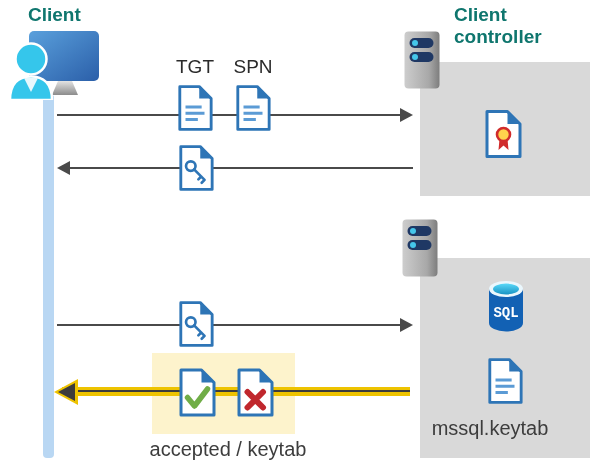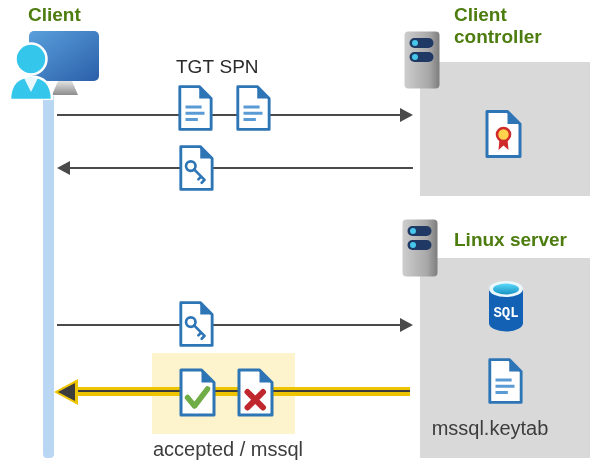--- a/index.html
+++ b/index.html
@@ -1,19 +1,19 @@
 <!DOCTYPE html>
 <html><head>
 <meta charset="utf-8">
 <style>
   html,body{margin:0;padding:0;background:#fff;}
   .canvas{position:relative;width:600px;height:468px;background:#fff;overflow:hidden;
           font-family:"Liberation Sans",sans-serif;}
   .abs{position:absolute;}
-  .title{font-weight:bold;font-size:19px;color:#4d7c0f;line-height:22px;}
+  .title{font-weight:bold;font-size:19px;color:#0f766e;line-height:22px;}
   .small-label{font-size:19px;color:#2b2b2b;text-align:center;}
   .cap-label{font-size:20px;color:#3d3d3d;text-align:center;}
   .gray-box{background:#d9d9d9;}
   .lifeline{background:#b9d7f3;border-radius:4px;z-index:0;}
   .arrow-line{background:#4a4a4a;height:2px;z-index:2;}
   .tri-right{width:0;height:0;border-top:7px solid transparent;border-bottom:7px solid transparent;
              border-left:13px solid #4a4a4a;z-index:2;}
   .tri-left{width:0;height:0;border-top:7px solid transparent;border-bottom:7px solid transparent;
             border-right:13px solid #4a4a4a;z-index:2;}
   .hl-box{background:#fdf3cc;z-index:1;}
@@ -82,21 +82,21 @@
       <path d="M24.5 2.5 L37 15 H24.5 Z" fill="#2e75b6"></path>
       <path d="M16.5 30 L15.5 41 L20.5 36.5 L25.5 41 L24.5 30 Z" fill="#d02b2b"></path>
       <circle cx="20.5" cy="25.5" r="6.5" fill="#ffd24d" stroke="#d02b2b" stroke-width="2.6"></circle>
     </svg>
   </div>
 
   <div class="abs arrow-line" style="left:57px;top:114px;width:346px;"></div>
   <div class="abs tri-right" style="left:400px;top:108px;"></div>
 
   <div class="abs small-label" style="left:173px;top:56px;width:44px;">TGT</div>
-  <div class="abs small-label" style="left:217px;top:56px;width:44px;">SPN</div>
+  <div class="abs small-label" style="left:231px;top:56px;width:44px;">SPN</div>
 
   <div class="abs icon" style="left:176px;top:84px;">
     <svg width="38" height="48" viewBox="0 0 40 50">
       <path d="M4 2.5 H24.5 L37 15 V47.5 H4 Z" fill="#fff" stroke="#2e75b6" stroke-width="3" stroke-linejoin="round"></path>
       <path d="M24.5 2.5 L37 15 H24.5 Z" fill="#2e75b6"></path>
       <path d="M10 24 H27 M10 30.5 H30 M10 37 H23" stroke="#5b9bd5" stroke-width="3.2"></path>
     </svg>
   </div>
   <div class="abs icon" style="left:234px;top:84px;">
     <svg width="38" height="48" viewBox="0 0 40 50">
@@ -123,21 +123,20 @@
   <div class="abs icon" style="left:402px;top:219px;">
     <svg width="36" height="58" viewBox="0 0 36 58">
       <rect x="0.5" y="0.5" width="35" height="57" rx="4" fill="url(#gradSrv)"></rect>
       <rect x="5.5" y="7" width="24" height="10" rx="5" fill="#1f3864"></rect>
       <circle cx="11" cy="12" r="3" fill="#45c6ea"></circle>
       <rect x="5.5" y="21" width="24" height="10" rx="5" fill="#1f3864"></rect>
       <circle cx="11" cy="26" r="3" fill="#45c6ea"></circle>
     </svg>
   </div>
 
-  <div class="abs title" style="left:454px;top:229px;width:136px;">Linux server</div>
 
   <div class="abs icon" style="left:486px;top:280px;font-family:Liberation Mono, monospace;">
     <svg width="40" height="52" viewBox="0 0 40 52">
       <defs>
         <linearGradient id="sqlTop" x1="0" y1="0" x2="0" y2="1">
           <stop offset="0" stop-color="#59d8f8"></stop>
             <stop offset="1" stop-color="#1793c4"></stop>
         </linearGradient>
       </defs>
       <path d="M3 9 v34 a17 8.5 0 0 0 34 0 V9 Z" fill="#1261b4"></path>
@@ -184,15 +183,15 @@
     </svg>
   </div>
   <div class="abs icon" style="left:235px;top:367px;">
     <svg width="40" height="51" viewBox="0 0 40 50">
       <path d="M4 2.5 H24.5 L37 15 V47.5 H4 Z" fill="#fff" stroke="#2e75b6" stroke-width="3" stroke-linejoin="round"></path>
       <path d="M24.5 2.5 L37 15 H24.5 Z" fill="#2e75b6"></path>
       <path d="M12.5 24.5 L28 40 M28 24.5 L12.5 40" fill="none" stroke="#c0272d" stroke-width="6" stroke-linecap="round"></path>
     </svg>
   </div>
 
-  <div class="abs cap-label" style="left:123px;top:438px;width:210px;">accepted / mssql</div>
+  <div class="abs cap-label" style="left:123px;top:438px;width:210px;">accepted / keytab</div>
 
 </div>
 
 </body></html>

